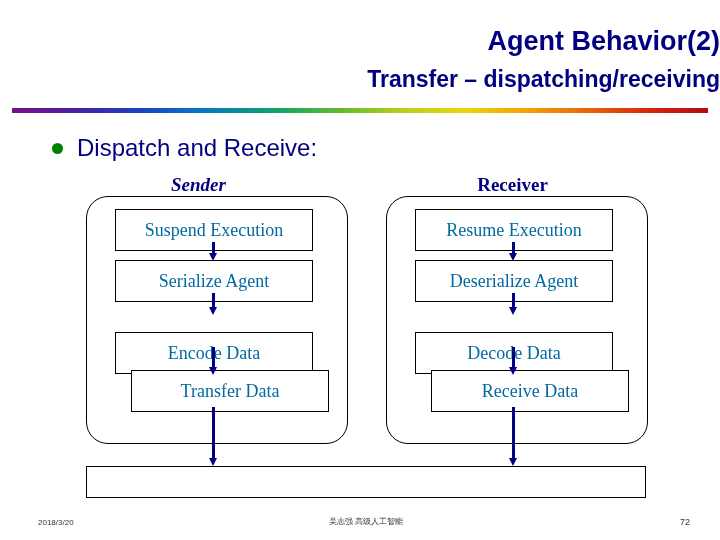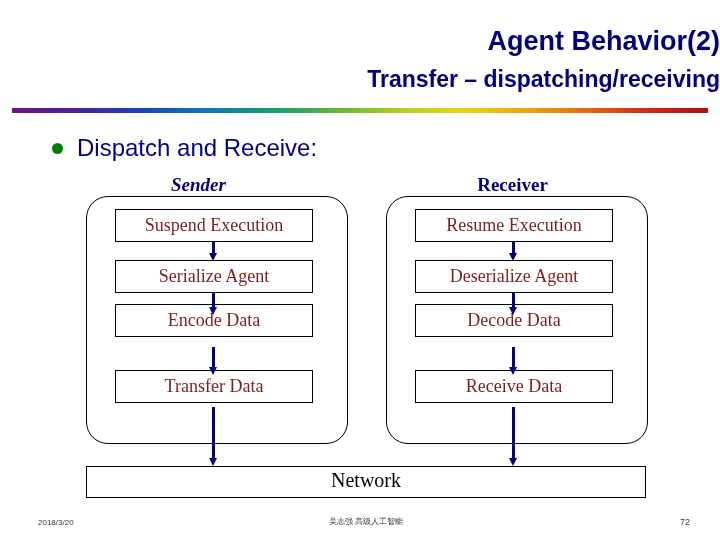--- a/index.html
+++ b/index.html
@@ -105,33 +105,33 @@
   .group-box.left { top: 196px; left: 86px; width: 260px; height: 246px; }
   .group-box.right { top: 196px; left: 386px; width: 260px; height: 246px; }
 
   
   .step-box {
     position: absolute;
     border: 1px solid #000000;
     background: #ffffff;
     font-family: "Liberation Serif", serif;
     font-size: 18px;
-    color: #7f1d1d;
+    color: #0369a1;
     display: flex;
     align-items: center;
     justify-content: center;
     box-sizing: border-box;
-    height: 33px;
+    height: 42px;
   }
   .col-left .step-box { left: 115px; width: 198px; }
   .col-right .step-box { left: 415px; width: 198px; }
   .row1 { top: 209px; }
   .row2 { top: 260px; text-align: right; }
-  .row3 { top: 304px; }
-  .row4 { top: 370px; }
+  .row3 { top: 332px; }
+  .row4 { top: 370px; margin-left: 16px; }
 
   
   .arrow {
     position: absolute;
     width: 9px;
   }
   .arrow .shaft {
     position: absolute;
     left: 3px;
     top: 0;
@@ -265,19 +265,18 @@
   <div class="arrow a-right s3">
       <span class="shaft"></span>
       <span class="head"></span>
     </div>
   <div class="arrow a-right s4">
       <span class="shaft"></span>
       <span class="head"></span>
     </div>
 
   <div class="network-box"></div>
-  <div class="network-label">Network</div>
 
   <div class="footer-date">2018/3/20</div>
   <div class="footer-center">吴志强 高级人工智能</div>
   <div class="footer-page">72</div>
 
 </div>
 
 </body></html>

